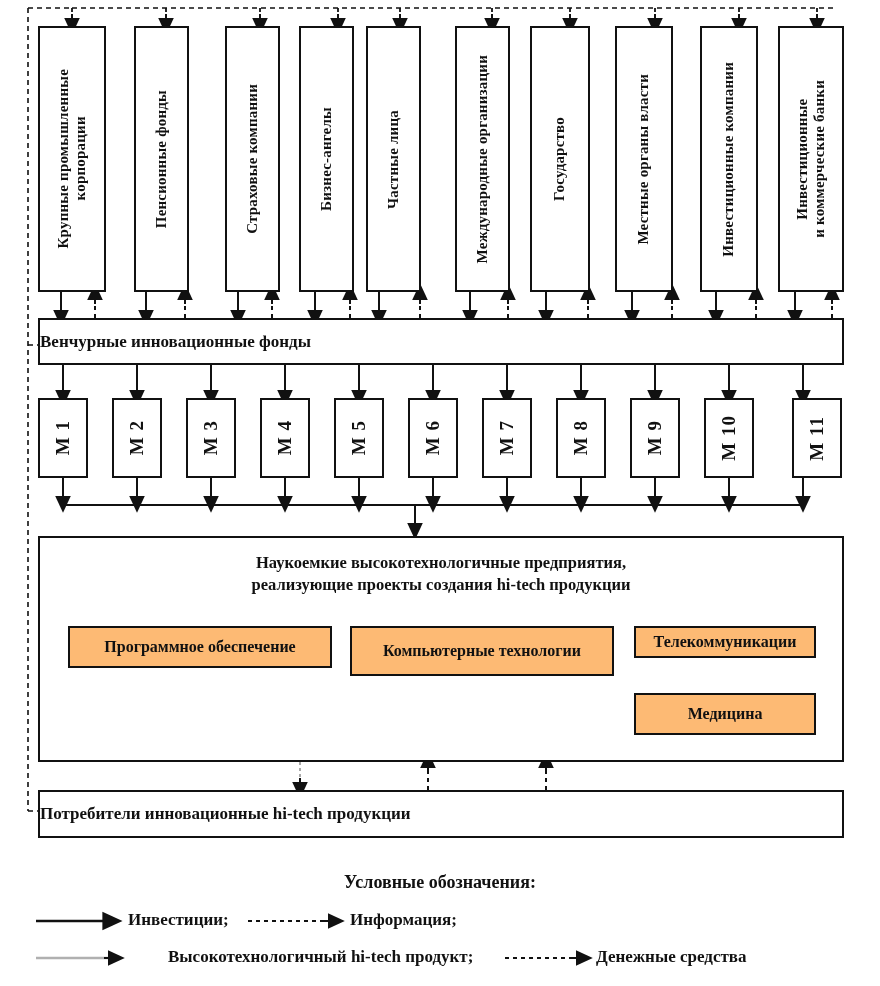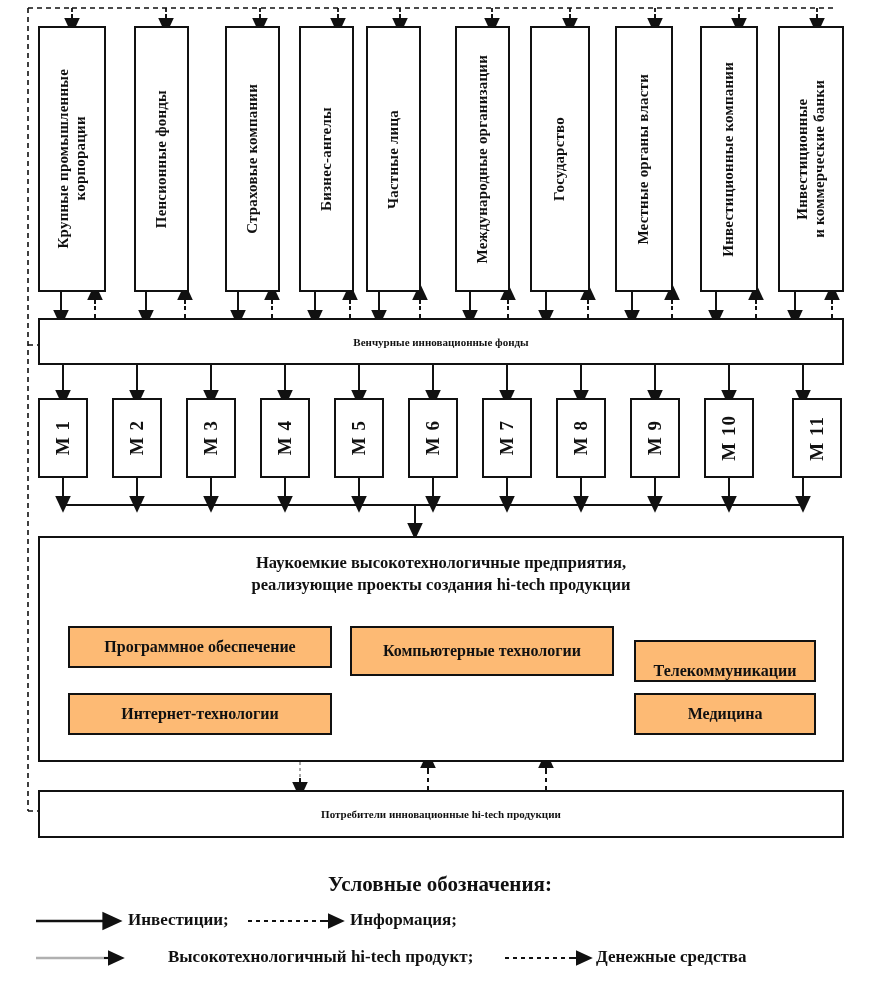--- a/index.html
+++ b/index.html
@@ -33,37 +33,37 @@
   .mbox{
     display:flex;align-items:center;justify-content:center;
     border:2.5px solid #111;
   }
   .mlabel{
     writing-mode:vertical-rl;
     transform:rotate(180deg);
     font-size:19px;font-weight:700;letter-spacing:1px;
   }
   .barbox{
-    display:flex;align-items:center;justify-content:center;
-    font-size:11px;font-weight:700;
+    display:flex;align-items:center;justify-content:flex-start;
+    font-size:17px;font-weight:700;
   }
   .entbox{position:absolute;border:2.5px solid #111;background:#fff;box-sizing:border-box;}
   .ent-title{
     position:absolute;left:0;right:0;top:14px;
     text-align:center;font-size:16.5px;font-weight:700;line-height:1.35;
     white-space:pre-line;
   }
   .subbox{
     position:absolute;border:2.5px solid #111;background:#fdba74;box-sizing:border-box;
     display:flex;align-items:center;justify-content:center;
     font-size:16px;font-weight:700;
   }
   .legend-title{
     position:absolute;left:0;right:0;top:872px;text-align:center;
-    font-size:21px;font-weight:700;
+    font-size:18px;font-weight:700;
   }
   .legend-item{
     position:absolute;font-size:17px;font-weight:700;white-space:nowrap;
   }
 </style>
 </head>
 <body>
 
 <div id="stage">
 
@@ -284,25 +284,22 @@
     <div class="ent-title">Наукоемкие высокотехнологичные предприятия,
 реализующие проекты создания hi-tech продукции</div>
   </div>
 
   <div class="subbox" style="left:68px;top:626px;width:264px;height:42px;">
     <span>Программное обеспечение</span>
   </div>
   <div class="subbox" style="left:350px;top:626px;width:264px;height:50px;">
     <span>Компьютерные технологии</span>
   </div>
-  <div class="subbox" style="left:634px;top:640px;width:182px;height:42px;align-items:flex-end;">
+  <div class="subbox" style="left:634px;top:626px;width:182px;height:32px;">
     <span>Телекоммуникации</span>
-  </div>
-  <div class="subbox" style="left:68px;top:693px;width:264px;height:42px;">
-    <span>Интернет-технологии</span>
   </div>
   <div class="subbox" style="left:634px;top:693px;width:182px;height:42px;">
     <span>Медицина</span>
   </div>
 
   <div class="box barbox" style="left:38px;top:790px;width:806px;height:48px;">
     <span>Потребители инновационные hi-tech продукции</span>
   </div>
 
   <div class="legend-title">Условные обозначения:</div>

